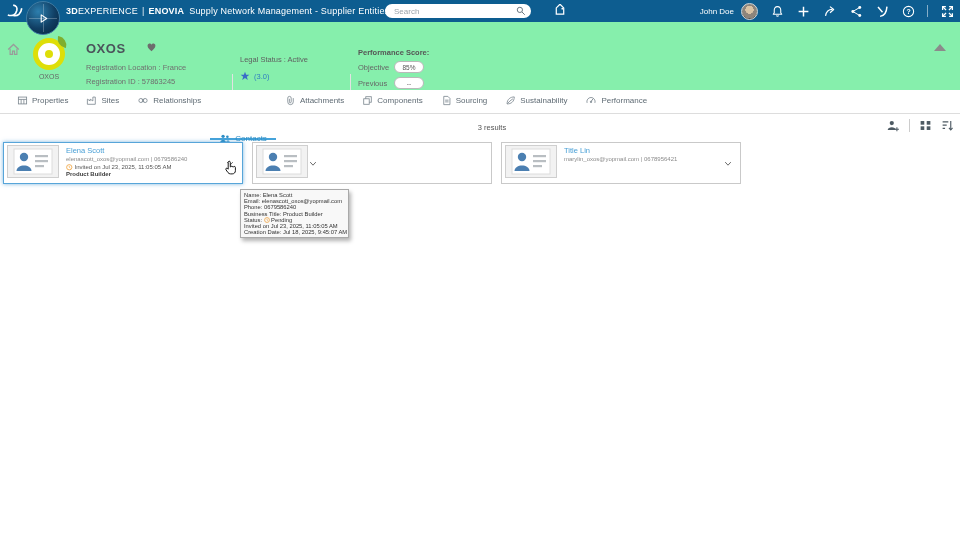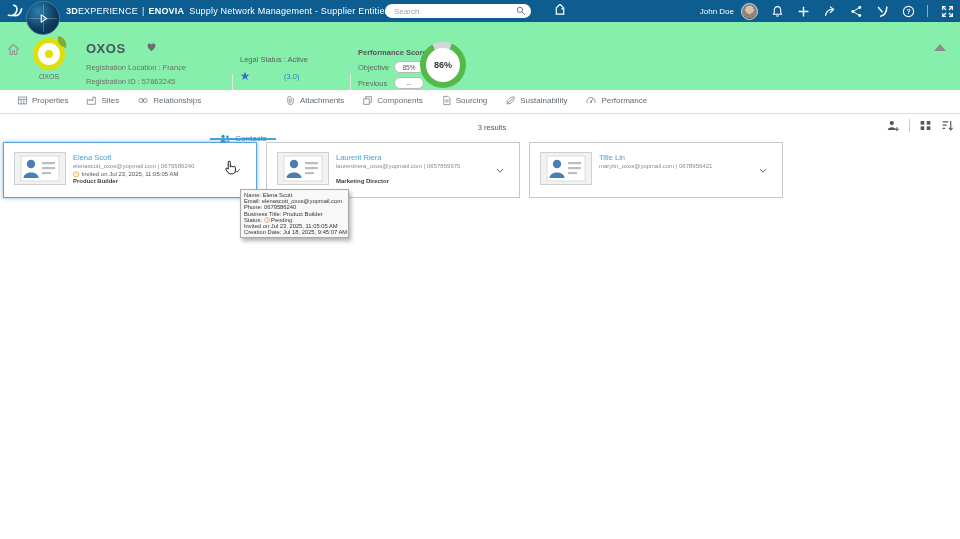--- a/index.html
+++ b/index.html
@@ -39,21 +39,21 @@
   .logo-circle .leaf{position:absolute;right:-7px;top:-6px;width:10px;height:10px;background:#7fae2e;border-radius:0 90% 0 90%;transform:rotate(12deg);}
   .logo-caption{font-size:7px;color:#666;margin-top:3px;}
   .title-block{position:absolute;left:86px;top:16px;}
   .entity-title{font-size:13px;font-weight:bold;color:#4b545b;letter-spacing:.5px;display:inline-block;}
   .fav-heart{display:inline-block;margin-left:16px;vertical-align:1px;}
   .reg-line{font-size:7.5px;color:#6f6f6f;margin-top:6px;}
   .reg-line + .reg-line{margin-top:5px;}
   .col-div{position:absolute;top:52px;height:30px;width:1px;background:#e2e2e2;}
   .legal-block{position:absolute;left:240px;top:33px;}
   .legal-line{font-size:7.5px;color:#5f5f5f;}
-  .rating-row{margin-top:7px;display:flex;align-items:center;gap:30px;}
+  .rating-row{margin-top:7px;display:flex;align-items:center;}
   .rating-value{font-size:7.5px;color:#2f7fc1;margin-left:4px;}
   .perf-block{position:absolute;left:358px;top:26px;}
   .perf-title{font-size:7.5px;font-weight:bold;color:#555;}
   .perf-row{display:flex;align-items:center;margin-top:4px;}
   .perf-label{font-size:7.5px;color:#666;width:36px;}
   .pill{width:28px;height:10px;border:1px solid #b9b9b9;border-radius:6px;font-size:6.5px;color:#555;
     display:flex;align-items:center;justify-content:center;background:#fff;}
   .donut{position:absolute;left:420px;top:20px;width:46px;height:46px;border-radius:50%;display:flex;align-items:center;justify-content:center;}
   .donut-hole{width:34px;height:34px;border-radius:50%;background:#fff;display:flex;align-items:center;justify-content:center;}
   .donut-label{font-size:9px;font-weight:bold;color:#333;}
@@ -71,21 +71,21 @@
   
   .results-bar{position:absolute;top:114px;left:0;right:0;height:26px;display:flex;align-items:center;justify-content:center;}
   .results-count{font-size:7.5px;color:#555;margin-left:24px;}
   .results-actions{position:absolute;right:6px;top:5px;display:flex;align-items:center;}
   .ra-ico{margin-left:9px;display:flex;}
   .ra-div{width:1px;height:13px;background:#ccc;margin-left:9px;}
 
   
   .cards{position:absolute;top:142px;left:3px;display:flex;gap:9px;}
   .card{width:236px;height:38px;background:#fff;border:1px solid #c9c9c9;display:flex;align-items:center;
-    padding:8px;box-sizing:content-box;position:relative;cursor:pointer;}
+    padding:1px;box-sizing:content-box;position:relative;cursor:pointer;}
   .card.selected{border-color:#57a5d9;box-shadow:0 0 4px rgba(70,150,210,.7);}
   .card-avatar{flex:0 0 auto;margin-left:2px;}
   .card-body{flex:1;margin-left:7px;overflow:hidden;}
   .card-name{font-size:7.5px;color:#4aa0d6;line-height:8px;}
   .card-contact{font-size:6px;color:#8b8b8b;line-height:7.5px;margin-top:1px;}
   .card-line3{font-size:6px;color:#555;line-height:7.5px;display:flex;align-items:center;gap:2px;min-height:7.5px;}
   .card-line4{font-size:6px;color:#3e3e3e;font-weight:bold;line-height:7.5px;min-height:7.5px;}
   .card-chevron{flex:0 0 auto;margin-right:6px;display:flex;}
 
   
@@ -230,25 +230,20 @@
       <div class="perf-row">
         <span class="perf-label">Objective</span>
         <span class="pill">85%</span>
       </div>
       <div class="perf-row">
         <span class="perf-label">Previous</span>
         <span class="pill">--</span>
       </div>
     </div>
 
-    <div class="donut" id="score-donut" style="background: conic-gradient(from -28deg, rgb(210, 214, 217) 0deg, rgb(210, 214, 217) 14%, rgb(85, 185, 74) 14%, rgb(85, 185, 74) 100%);">
-      <div class="donut-hole">
-          <span class="donut-label">86%</span>
-        </div>
-    </div>
 
     <span class="collapse-arrow"></span>
   </div>
 
   <div class="tabbar">
     <div class="tab">
       <svg width="11" height="11" viewBox="0 0 16 16" stroke="#7d8890" stroke-width="1.2" fill="none">
           <rect x="2" y="3" width="12" height="10"></rect>
           <path d="M2 6.4 H14 M6 6.4 V13 M10 6.4 V13"></path>
         </svg>
@@ -381,28 +376,20 @@
         <svg width="52" height="33" viewBox="0 0 52 33">
             <rect x="0.5" y="0.5" width="51" height="32" fill="#f2f2f2" stroke="#cfcfcf"></rect>
             <rect x="7" y="4" width="38" height="25" fill="#fff" stroke="#dcdcdc"></rect>
             <circle cx="17" cy="12" r="4.2" fill="#4b7fb1"></circle>
             <path d="M9.5 26 C9.5 18.5 24.5 18.5 24.5 26 Z" fill="#4b7fb1"></path>
             <rect x="28" y="10" width="13" height="2.2" fill="#b9bec2"></rect>
             <rect x="28" y="15" width="13" height="2.2" fill="#b9bec2"></rect>
             <rect x="28" y="20" width="9" height="2.2" fill="#b9bec2"></rect>
           </svg>
       </span>
-      <div class="card-body">
-        <div class="card-name">Laurent Riera</div>
-        <div class="card-contact">laurentriera_oxos@yopmail.com | 0657859675</div>
-        <div class="card-line3">
-            <span></span>
-          </div>
-        <div class="card-line4">Marketing Director</div>
-      </div>
       <span class="card-chevron">
         <svg width="10" height="9" viewBox="0 0 16 16">
             <path d="M3 5.5 L8 11 L13 5.5" stroke="#5a5a5a" stroke-width="1.6" fill="none"></path>
           </svg>
       </span>
     </div>
 
     <div class="card">
       <span class="card-avatar">
         <svg width="52" height="33" viewBox="0 0 52 33">

